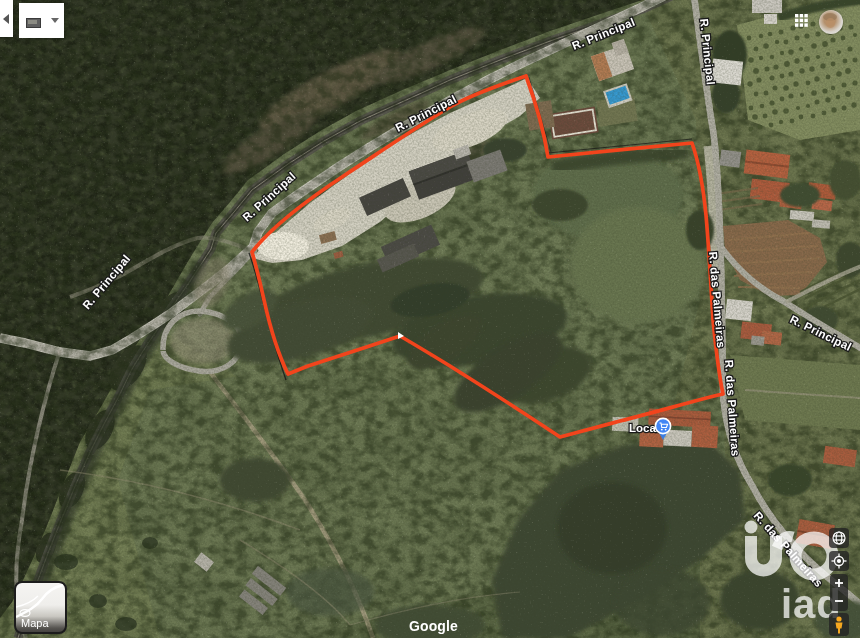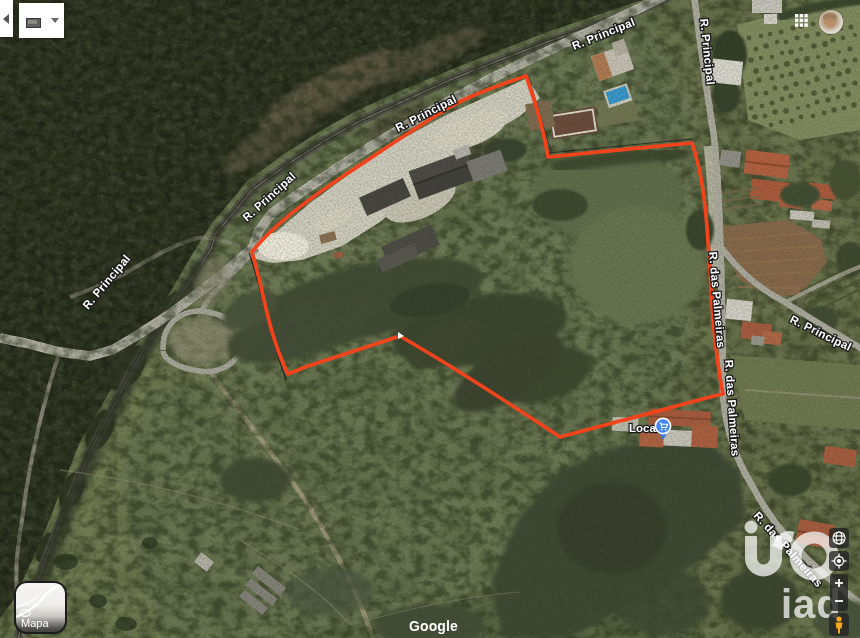--- a/index.html
+++ b/index.html
@@ -439,21 +439,21 @@
   </svg>
 </div>
 
 <div style="position:absolute;left:819px;top:10px;width:24px;height:24px;border-radius:50%;background:radial-gradient(circle at 45% 42%, #bb9069 0%, #b3906c 30%, #d9d5cd 62%, #efefed 100%);box-shadow:0 0 2px rgba(0,0,0,0.35);overflow:hidden;">
   <svg width="24" height="24">
         <ellipse cx="11" cy="7" rx="7" ry="4" fill="#8a6f52" opacity="0.55"></ellipse>
         <ellipse cx="11.5" cy="13" rx="4.5" ry="5" fill="#b98f66" opacity="0.7"></ellipse>
       </svg>
 </div>
 
-<div style="position:absolute;left:14px;top:581px;width:53px;height:53px;border-radius:13px;background:linear-gradient(180deg,#f5f4f2 0%,#efeeeb 45%,#c9c7c1 68%,#55534f 92%,#454340 100%);border:2.5px solid #1c1c1c;box-sizing:border-box;overflow:hidden;">
+<div style="position:absolute;left:14px;top:581px;width:53px;height:53px;border-radius:8px;background:linear-gradient(180deg,#f5f4f2 0%,#efeeeb 45%,#c9c7c1 68%,#55534f 92%,#454340 100%);border:2.5px solid #1c1c1c;box-sizing:border-box;overflow:hidden;">
   <svg width="48" height="48" style="position:absolute;left:0;top:0;">
     <path d="M 0,34 C 12,28 20,24 26,16 C 31,9 38,4 47,2" fill="none" stroke="#ffffff" stroke-width="2.4"></path>
     <path d="M 0,24 C 9,22 16,19 22,13" fill="none" stroke="#ffffff" stroke-width="1.4"></path>
     <ellipse cx="9" cy="30" rx="5" ry="3.4" fill="none" stroke="#ffffff" stroke-width="1.2"></ellipse>
   </svg>
   <svg style="position:absolute;left:0;bottom:0;" width="48" height="18">
     <text x="5" y="13" fill="#ffffff" font-family="Liberation Sans,sans-serif" font-size="11px">Mapa</text>
   </svg>
 </div>
 

